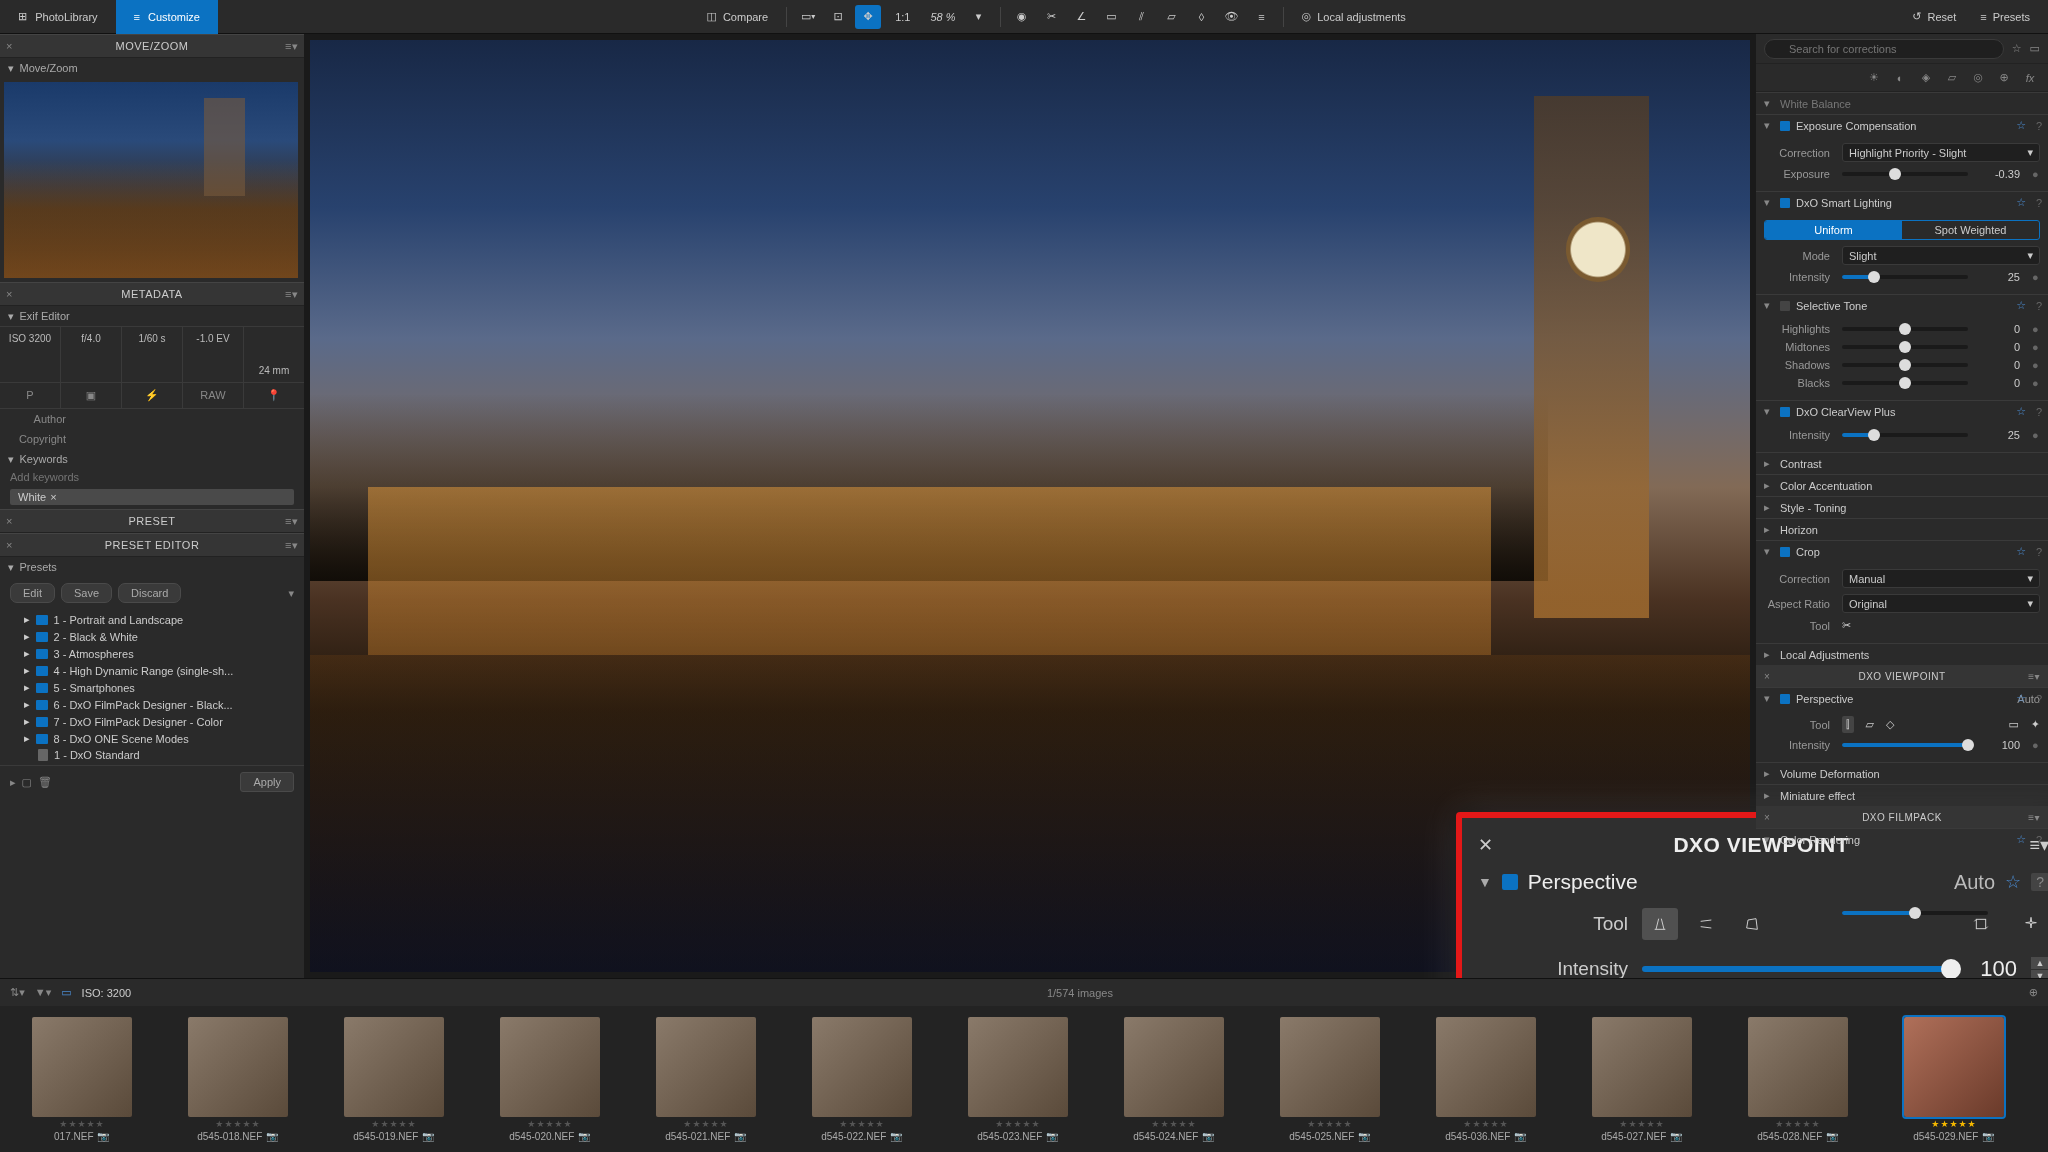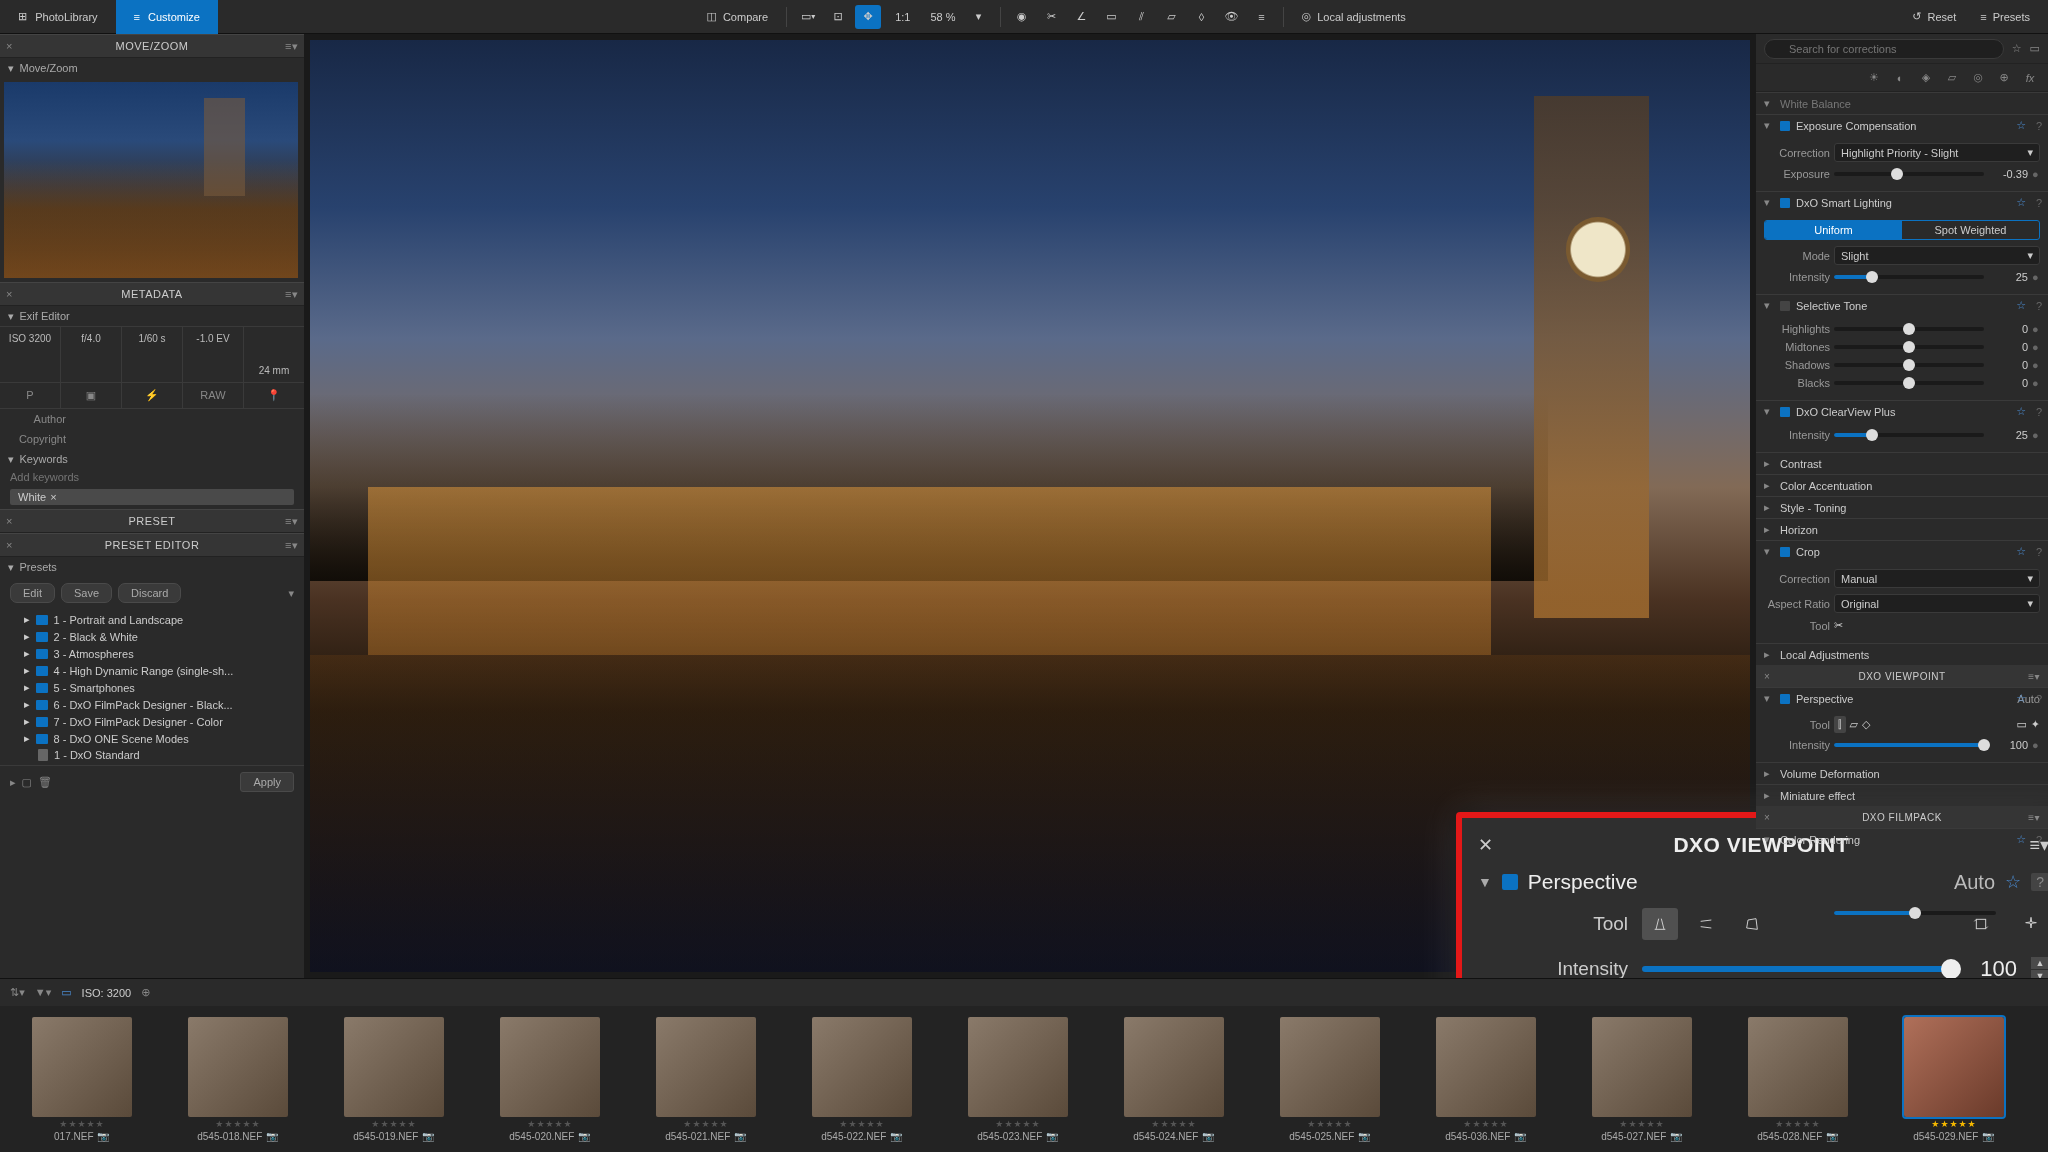--- a/index.html
+++ b/index.html
@@ -9,21 +9,21 @@
 
 .toolbar { height: 34px; background: #2a2a2a; display: flex; align-items: center; border-bottom: 1px solid #111; }
 .tab-btn { height: 34px; padding: 0 18px; display: flex; align-items: center; gap: 8px; color: #ccc; cursor: pointer; }
 .tab-btn.active { background: #0b72c2; color: #fff; }
 .toolbar-spacer { flex: 1; }
 .tool-group { display: flex; align-items: center; gap: 4px; padding: 0 8px; height: 100%; }
 .tool-btn { width: 26px; height: 24px; display: flex; align-items: center; justify-content: center; color: #ccc; border-radius: 3px; cursor: pointer; }
 .tool-btn.active { background: #0b72c2; }
 .tool-btn.text { width: auto; padding: 0 10px; gap: 6px; }
 .tool-divider { width: 1px; height: 20px; background: #444; margin: 0 4px; }
-.zoom-label { color: #ccc; padding: 0 6px; }
+.zoom-label { color: #ccc; padding: 0 6px; font-style: italic; }
 
 .main { flex: 1; display: flex; overflow: hidden; }
 
 
 .left { width: 304px; background: #2a2a2a; display: flex; flex-direction: column; overflow: hidden; }
 .panel-hdr { height: 24px; background: #353535; display: flex; align-items: center; justify-content: center; color: #ccc; font-size: 11px; letter-spacing: 0.5px; position: relative; border-top: 1px solid #444; border-bottom: 1px solid #222; }
 .panel-hdr .close-x { position: absolute; left: 6px; color: #888; cursor: pointer; }
 .panel-hdr .menu-r { position: absolute; right: 6px; color: #888; cursor: pointer; }
 .sub-hdr { height: 20px; display: flex; align-items: center; gap: 6px; padding: 0 8px; color: #aaa; font-size: 11px; cursor: pointer; }
 .thumb-nav { width: 294px; height: 196px; margin: 4px; background: linear-gradient(to bottom, #1a3a6a 0%, #2a4a7a 30%, #3a2a1a 65%, #1a1410 100%); position: relative; overflow: hidden; }
@@ -70,21 +70,21 @@
 .icon-row span { width: 20px; text-align: center; color: #888; cursor: pointer; }
 
 .section-hdr { height: 22px; display: flex; align-items: center; padding: 0 8px; gap: 6px; color: #ccc; font-size: 11px; border-top: 1px solid #3a3a3a; cursor: pointer; position: relative; }
 .section-hdr .chk { width: 10px; height: 10px; background: #0b72c2; border-radius: 1px; }
 .section-hdr .unchk { width: 10px; height: 10px; background: #444; border-radius: 1px; }
 .section-hdr .star { position: absolute; right: 22px; color: #4a8acf; }
 .section-hdr .q { position: absolute; right: 6px; color: #666; }
 .section-hdr .tri { color: #888; width:10px; }
 
 .section-body { padding: 4px 8px 8px 8px; }
-.ctrl-row { display: flex; align-items: center; gap: 4px; padding: 3px 0; font-size: 11px; }
+.ctrl-row { display: flex; align-items: center; gap: 12px; padding: 3px 0; font-size: 11px; }
 .ctrl-row label { width: 66px; text-align: right; color: #999; }
 .slider { flex: 1; height: 4px; background: #1a1a1a; border-radius: 2px; position: relative; }
 .slider .fill { position: absolute; left: 0; top: 0; bottom: 0; background: #0b72c2; border-radius: 2px; }
 .slider .knob { position: absolute; top: -4px; width: 12px; height: 12px; background: #ddd; border-radius: 50%; transform: translateX(-50%); }
 .val { width: 40px; text-align: right; color: #ccc; font-size: 11px; }
 .reset-dot { width: 8px; color: #666; }
 .dropdown { flex: 1; background: #1f1f1f; border: 1px solid #3a3a3a; border-radius: 3px; padding: 2px 6px; color: #ccc; font-size: 11px; display: flex; justify-content: space-between; align-items: center; }
 .seg { display: flex; flex: 1; border: 1px solid #0b72c2; border-radius: 3px; overflow: hidden; }
 .seg div { flex: 1; text-align: center; padding: 3px 0; font-size: 11px; cursor: pointer; color: #ccc; }
 .seg div.active { background: #0b72c2; color: #fff; }
@@ -675,20 +675,21 @@
         <span style="color:#ccc">⇪</span>
       </div>
     </div>
   </div>
 
   <div class="strip-hdr">
     <span style="color:#888">⇅▾</span>
     <span style="color:#888">▼▾</span>
     <span style="color:#4a8acf">▭</span>
     <span style="color:#ccc">ISO: 3200</span>
+    <span class="count">1/574 images</span>
     <span style="color:#888">⊕</span>
   </div>
   <div class="filmstrip">
     <div class="thumb">
         <div class="img"></div>
         <div class="stars">★★★★★</div>
         <div class="fn">
           <span>017.NEF</span>
           <span>📷</span>
         </div>

